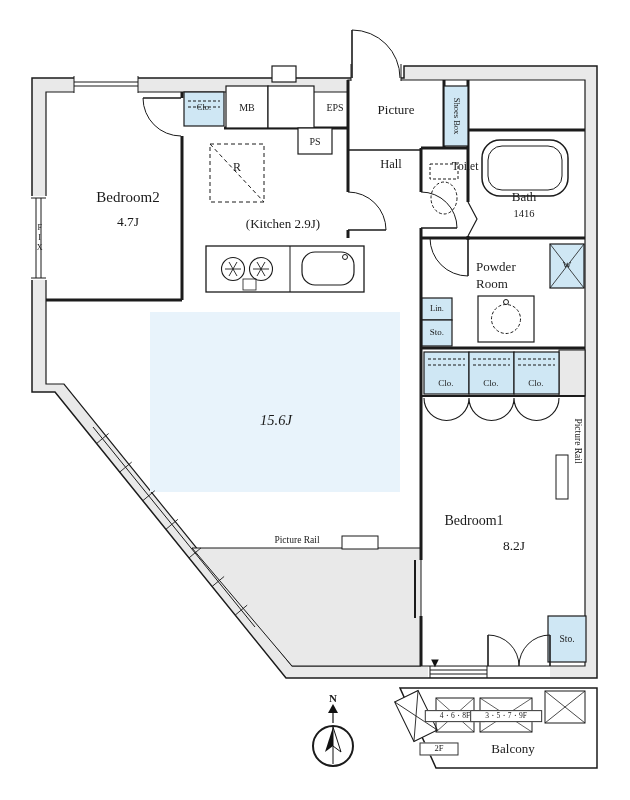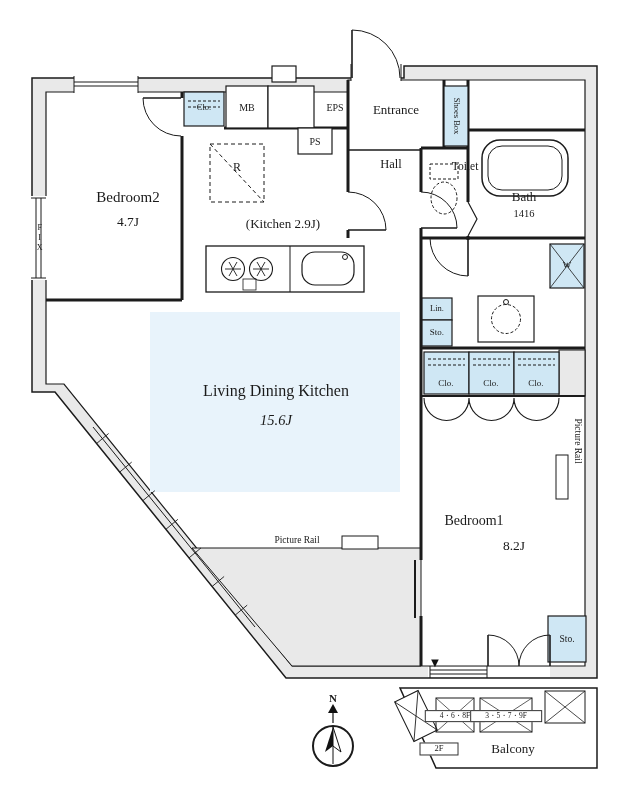--- a/index.html
+++ b/index.html
@@ -163,38 +163,38 @@
     <path d="M 333 746 L 333 764" stroke="#111111" stroke-width="1"></path>
     <path d="M 333 723 V 709" stroke="#111111" stroke-width="1.2"></path>
     <polygon points="328,713 333,704 338,713" fill="#111111"></polygon>
   </g>
 
 </svg>
 
 <div class="lbl" style="left:247px;top:107px;font-size:10px;">MB</div>
 <div class="lbl" style="left:291px;top:107px;font-size:10px;margin-left:44px;">EPS</div>
 <div class="lbl" style="left:315px;top:141px;font-size:10px;">PS</div>
-<div class="lbl" style="left:396px;top:110px;font-size:13px;">Entrance</div>
+<div class="lbl" style="left:396px;top:110px;font-size:13px;">Picture</div>
 <div class="lbl v" style="left:456px;top:116px;font-size:8.5px;">Shoes Box</div>
 <div class="lbl" style="left:391px;top:164px;font-size:12.5px;">Hall</div>
 <div class="lbl" style="left:441px;top:166px;font-size:11.5px;margin-left:24px;">Toilet</div>
 <div class="lbl" style="left:524px;top:197px;font-size:13px;">Bath</div>
 <div class="lbl" style="left:524px;top:214px;font-size:10.5px;">1416</div>
+<div class="lbl wrap" style="left:508px;top:276px;font-size:13px;width:64px;">Powder Room</div>
 <div class="lbl" style="left:567px;top:266px;font-size:9px;">W</div>
 <div class="lbl" style="left:437px;top:309px;font-size:8.5px;">Lin.</div>
 <div class="lbl" style="left:437px;top:333px;font-size:9px;">Sto.</div>
 <div class="lbl" style="left:446px;top:384px;font-size:9px;">Clo.</div>
 <div class="lbl" style="left:491px;top:384px;font-size:9px;">Clo.</div>
 <div class="lbl" style="left:536px;top:384px;font-size:9px;">Clo.</div>
 <div class="lbl" style="left:474px;top:521px;font-size:14px;">Bedroom1</div>
 <div class="lbl" style="left:499px;top:546px;font-size:13.5px;margin-left:15px;">8.2J</div>
 <div class="lbl v" style="left:578px;top:441px;font-size:9.5px;">Picture Rail</div>
 <div class="lbl" style="left:297px;top:540px;font-size:9.5px;">Picture Rail</div>
 <div class="lbl" style="left:567px;top:639px;font-size:9.5px;">Sto.</div>
-<div class="lbl" style="left:276px;top:391px;font-size:16px;">Living Dining Kitchen</div>
 <div class="lbl" style="left:276px;top:420px;font-size:14.5px;font-style:italic;">15.6J</div>
 <div class="lbl" style="left:283px;top:224px;font-size:13px;">(Kitchen 2.9J)</div>
 <div class="lbl" style="left:237px;top:168px;font-size:12px;">R</div>
 <div class="lbl" style="left:128px;top:198px;font-size:15px;">Bedroom2</div>
 <div class="lbl" style="left:128px;top:222px;font-size:13.5px;">4.7J</div>
 <div class="lbl" style="left:204px;top:108px;font-size:8.5px;">Clo.</div>
 <div class="lbl vu" style="left:39px;top:238px;font-size:8px;">FIX</div>
 <div class="lbl" style="left:513px;top:749px;font-size:13px;">Balcony</div>
 <div class="lbl boxed" style="left:455px;top:716px;font-size:7.5px;">4・6・8F</div>
 <div class="lbl boxed" style="left:506px;top:716px;font-size:7.5px;">3・5・7・9F</div>

